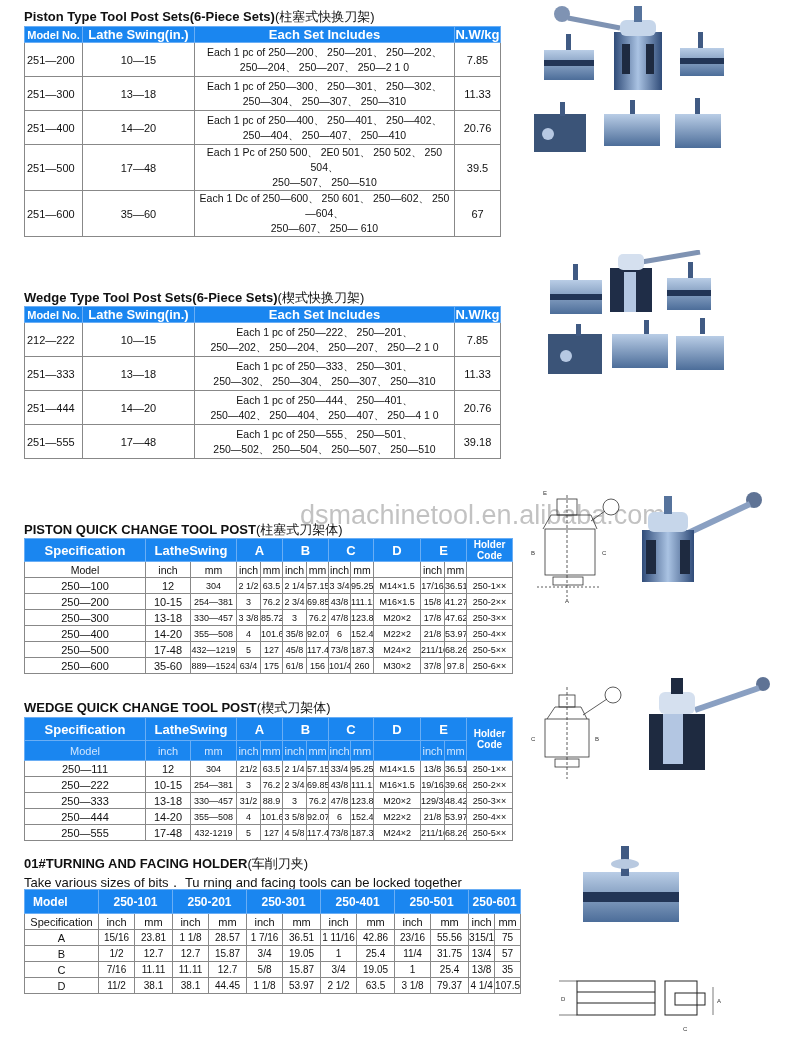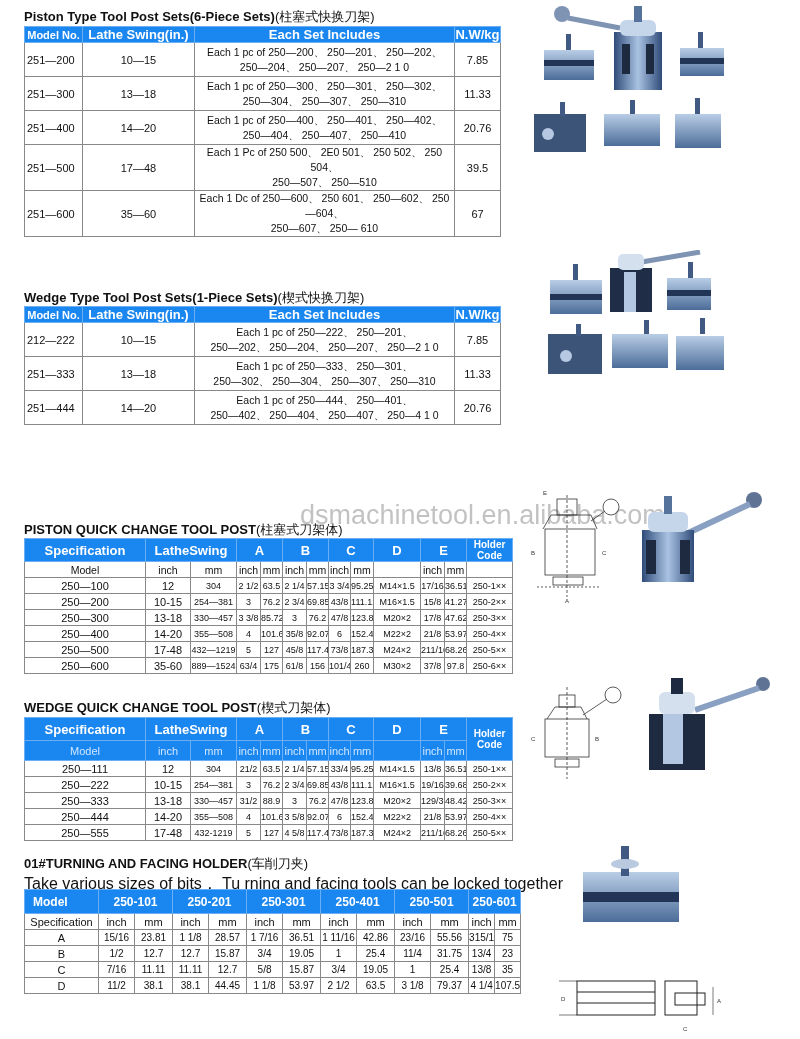--- a/index.html
+++ b/index.html
@@ -18,21 +18,21 @@
   .t2 th { height: 23px; font-size: 13px; }
   .t2 th.hc { font-size: 10px; line-height: 11px; }
   .t2 td { font-size: 9px; height: 16px; }
   .t2 td.big { font-size: 11px; }
   .t2 .sub td { font-size: 10.5px; background: #fff; }
   .t2.wedge .sub th { background: #1a86f0; color: #cfe6ff; font-weight: normal; font-size: 11px; height: 20px; border-color: #6aaef5; }
   .t3 th { height: 24px; font-size: 12px; }
   .t3 td { font-size: 10px; height: 16px; }
   .t3 td.big { font-size: 11px; }
   .watermark { position: absolute; left: 300px; top: 500px; font-size: 27px; color: rgba(120,120,120,0.45); letter-spacing: 0px; white-space: nowrap; font-family: "Liberation Sans", sans-serif; }
-  .subtitle { position: absolute; left: 24px; top: 874px; font-size: 16px; color: #111; white-space: nowrap; }
+  .subtitle { position: absolute; left: 24px; top: 874px; font-size: 13px; color: #111; white-space: nowrap; }
   .photo { position: absolute; }
   svg { display: block; }
 </style>
 </head>
 <body>
 
 <div class="section-title" style="top:8px;">
   <span>Piston Type Tool Post Sets(6-Piece Sets)</span><span class="cn">(柱塞式快换刀架)</span>
 </div>
 <table class="t1" style="top:26px; width:476px;">
@@ -91,21 +91,21 @@
     <td class="inc">
           <div>Each 1 Dc of 250—600、 250 601、 250—602、 250—604、</div>
           <div>250—607、 250— 610</div>
         </td>
     <td>67</td>
   </tr>
 </tbody>
   </table>
 
 <div class="section-title" style="top:289px;">
-  <span>Wedge Type Tool Post Sets(1-Piece Sets)</span><span class="cn">(楔式快换刀架)</span>
+  <span>Wedge Type Tool Post Sets(6-Piece Sets)</span><span class="cn">(楔式快换刀架)</span>
 </div>
 <table class="t1" style="top:306px; width:476px;">
   <colgroup>
       <col style="width:58px">
       <col style="width:112px">
       <col style="width:260px">
       <col style="width:46px">
     </colgroup>
   <tbody>
       <tr>
@@ -133,20 +133,29 @@
     <td>11.33</td>
   </tr>
   <tr>
     <td class="left">251—444</td>
     <td>14—20</td>
     <td class="inc">
           <div>Each 1 pc of 250—444、 250—401、</div>
           <div>250—402、 250—404、 250—407、 250—4 1 0</div>
         </td>
     <td>20.76</td>
+  </tr>
+  <tr>
+    <td class="left">251—555</td>
+    <td>17—48</td>
+    <td class="inc">
+          <div>Each 1 pc of 250—555、 250—501、</div>
+          <div>250—502、 250—504、 250—507、 250—510</div>
+        </td>
+    <td>39.18</td>
   </tr>
 </tbody>
   </table>
 
 <div class="watermark">dsmachinetool.en.alibaba.com</div>
 
 <div class="section-title caps" style="top:521px;">
   <span>PISTON QUICK CHANGE TOOL POST</span><span class="cn">(柱塞式刀架体)</span>
 </div>
 <table class="t2" style="top:538px; width:488px;">
@@ -472,21 +481,21 @@
         <td>12.7</td>
         <td>12.7</td>
         <td>15.87</td>
         <td>3/4</td>
         <td>19.05</td>
         <td>1</td>
         <td>25.4</td>
         <td>11/4</td>
         <td>31.75</td>
         <td>13/4</td>
-        <td>23</td>
+        <td>57</td>
   </tr>
   <tr>
     <td class="big">C</td>
         <td>7/16</td>
         <td>11.11</td>
         <td>11.11</td>
         <td>12.7</td>
         <td>5/8</td>
         <td>15.87</td>
         <td>3/4</td>

